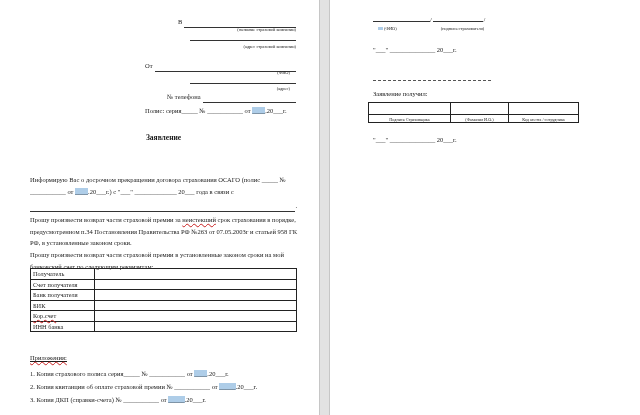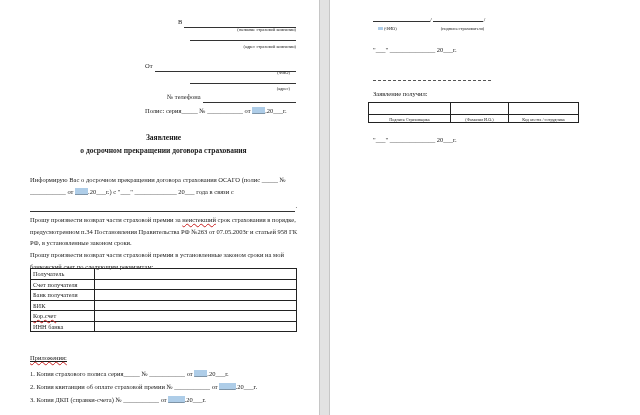--- a/index.html
+++ b/index.html
@@ -60,21 +60,20 @@
     <div class="abs fill-line body-txt" style="left:167px; top:91px; width:129px;">
       <span>№ телефона</span>
         <span class="fill"></span>
     </div>
 
     <div class="abs body-txt" style="left:145px; top:105px; width:160px;">
       <span>Полис: серия_____ № ___________ от </span><span class="blank-blue">____</span><span>.20___г.</span>
     </div>
 
     <div class="abs title" style="top:133px;">Заявление</div>
-    <div class="abs title" style="top:146px;">о досрочном прекращении договора страхования</div>
 
     <div class="abs body-txt" style="left:30px; top:174px; width:267px;">
       <span>Информирую Вас о досрочном прекращении договора страхования ОСАГО (полис _____ № ___________ от </span><span class="blank-blue">____</span><span>.20___г.) с "___" _____________ 20___ года в связи с</span>
     </div>
     <div class="abs fill-line body-txt" style="left:30px; top:200px; width:267px;">
       <span class="fill" style="margin-left:0;"></span>
         <span>.</span>
     </div>
 
     <div class="abs body-txt" style="left:30px; top:214px; width:267px;">

